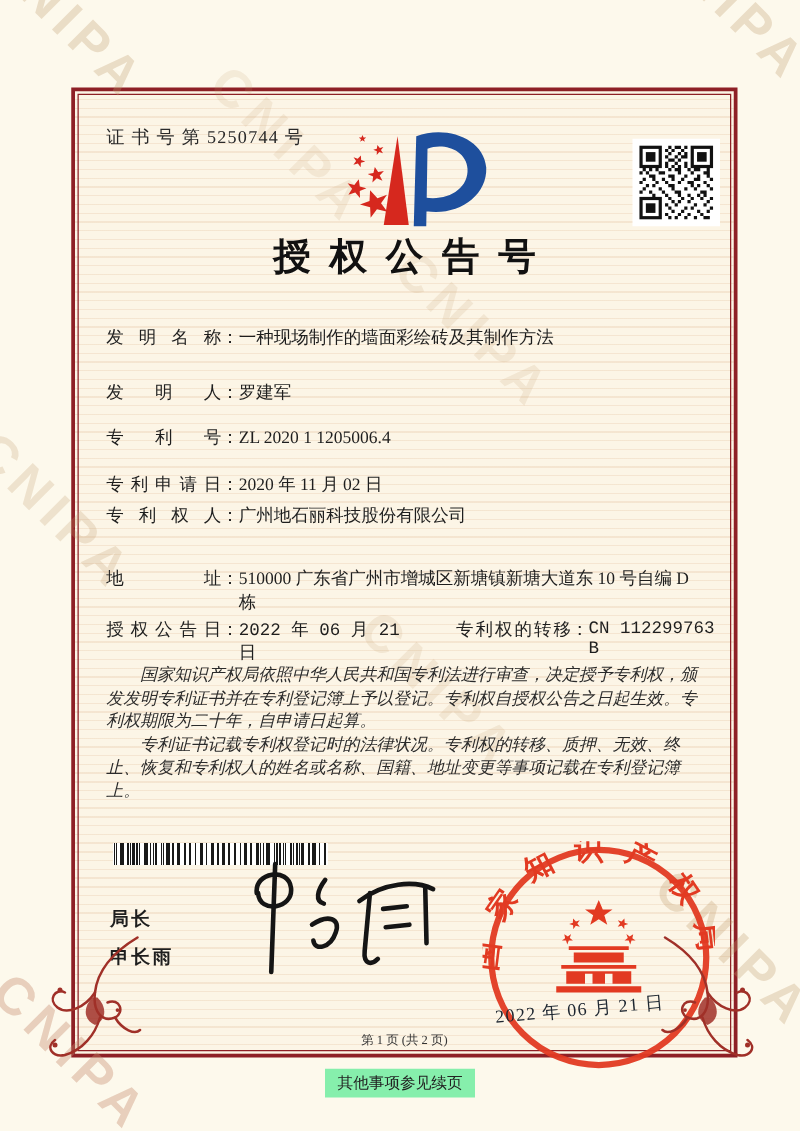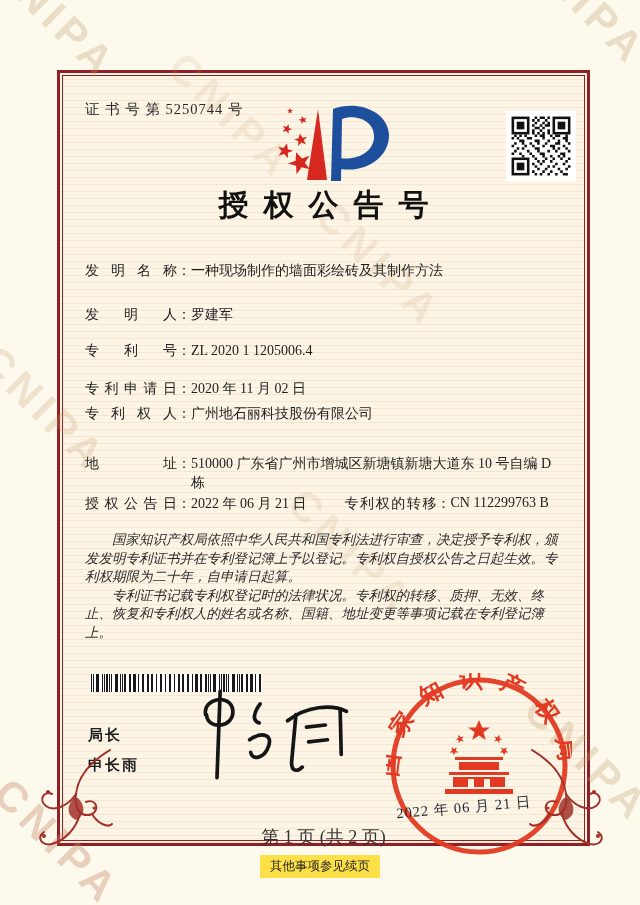--- a/index.html
+++ b/index.html
@@ -29,40 +29,40 @@
   .title{left:0;top:112px;width:100%;text-align:center;
     font-size:30px;font-weight:bold;letter-spacing:15px;padding-left:15px;
     box-sizing:border-box;color:#111;}
   
   .frow{left:25px;width:480px;display:flex;font-size:14px;line-height:19px;}
   .f-label{display:inline-block;width:92px;text-align:justify;text-align-last:justify;flex:none;}
   .f-colon{flex:none;}
   .f-value{margin-left:0;}
   .addr-value{width:386px;}
   .grant-row{left:25px;width:490px;display:flex;font-size:14px;}
-  .grant-pair{display:flex;}
+  .grant-pair{display:flex;font-family:Liberation Mono, monospace;}
   .grant-pair.second{margin-left:38px;}
   
   .paras{left:25px;top:458px;width:474px;font-size:13.5px;line-height:18.5px;color:#2b2b2b;}
   .paras p{margin:0;text-indent:2em;font-style:italic;}
   
   .barcode{left:28px;top:600px;width:172px;height:18px;background-color:#fff;padding:1px 2px;
     background-image:
       repeating-linear-gradient(90deg,#191919 0 2px,transparent 2px 5px,#191919 5px 6px,transparent 6px 9px),
       repeating-linear-gradient(90deg,transparent 0 3px,#191919 3px 4px,transparent 4px 8px,#191919 8px 9px,transparent 9px 13px);
     background-clip:content-box;}
   
   .signoff-title{left:28px;top:653px;font-size:15px;font-weight:bold;letter-spacing:2px;}
   .signoff-name{left:28px;top:683px;font-size:15px;font-weight:bold;letter-spacing:2px;}
   .signature{left:122px;top:612px;width:190px;height:100px;}
   .seal{left:326px;top:600px;width:186px;height:186px;}
   
-  .page-num{left:0;top:752px;width:100%;text-align:center;font-size:18px;color:#333;}
+  .page-num{left:0;top:752px;width:100%;text-align:center;font-size:10px;color:#333;}
   .cont-note{position:absolute;left:50%;top:855px;transform:translateX(-50%);
-    background:#fde047;padding:3px 10px;font-size:12.5px;z-index:3;color:#222;}
+    background:#86efac;padding:3px 10px;font-size:12.5px;z-index:3;color:#222;}
   
   .wm{position:absolute;z-index:1;font-family:"Liberation Sans","DejaVu Sans",sans-serif;
     font-weight:bold;font-size:42px;letter-spacing:6px;color:rgba(193,155,108,0.30);
     transform:rotate(45deg);white-space:nowrap;pointer-events:none;}
   .wm1{left:-25px;top:-8px;}
   .wm2{left:505px;top:-22px;}
   .wm3{left:300px;top:240px;color:rgba(193,155,108,0.16);}
   .wm4{left:272px;top:528px;color:rgba(193,155,108,0.16);}
   .wm5{left:-35px;top:385px;color:rgba(193,155,108,0.24);}
   .wm6{left:-22px;top:818px;color:rgba(198,140,110,0.38);}

